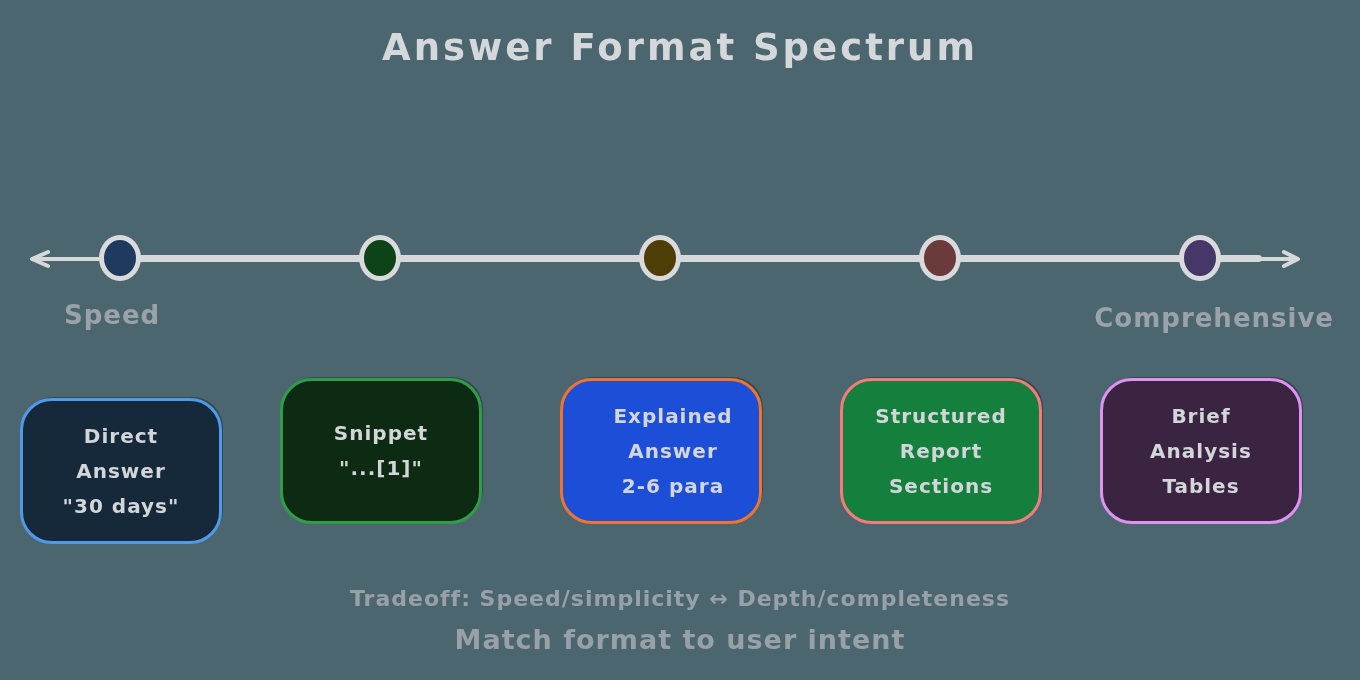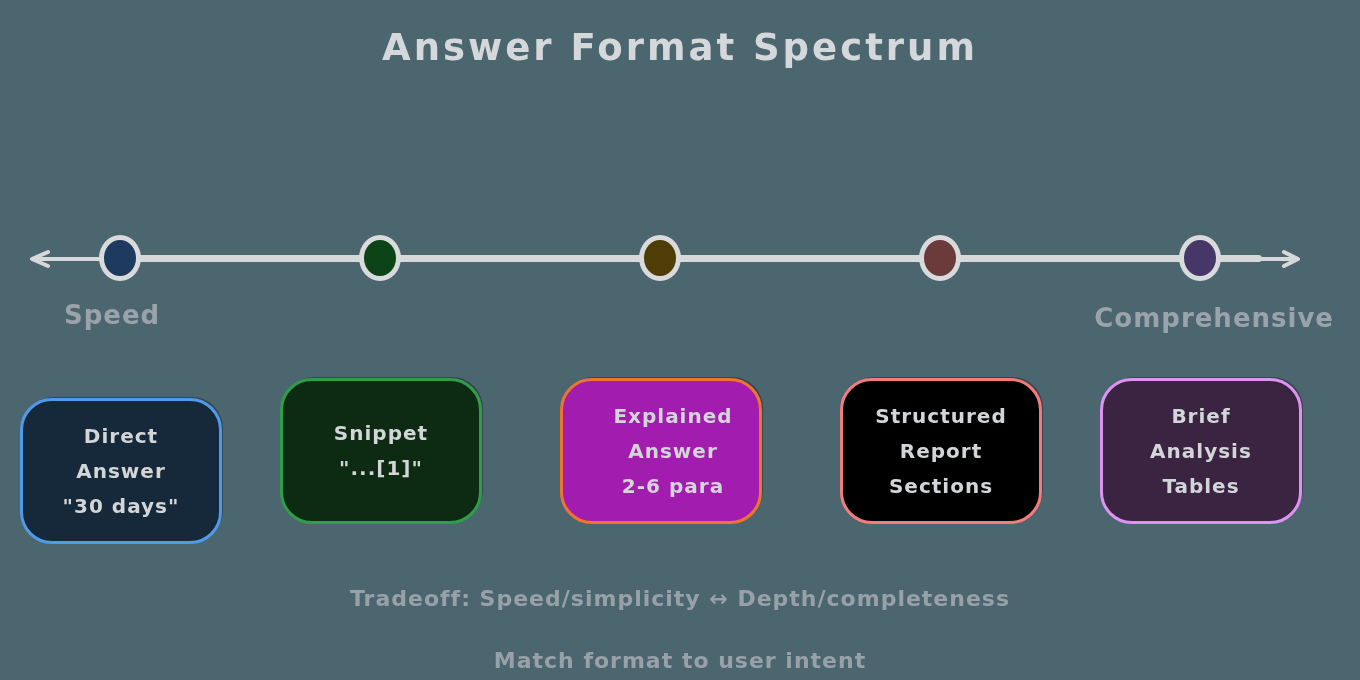--- a/index.html
+++ b/index.html
@@ -78,21 +78,21 @@
   .footer-line {
     position: absolute;
     left: 0;
     width: 100%;
     text-align: center;
     font-weight: bold;
     color: #98a1a8;
     letter-spacing: 1px;
   }
   .footer-1 { top: 586px; font-size: 22px; }
-  .footer-2 { top: 648px; font-size: 22px; }
+  .footer-2 { top: 624px; font-size: 27px; }
 </style>
 </head>
 <body>
 
 <div class="stage">
 
   <div class="title">Answer Format Spectrum</div>
 
   <div class="thick-line"></div>
 
@@ -120,26 +120,26 @@
   <div id="cards-layer">
       <div class="card" style="left: 20px; background: rgb(21, 41, 58); border-color: rgb(79, 155, 234); margin-top: 20px;">
         <div class="card-line">Direct</div>
         <div class="card-line">Answer</div>
         <div class="card-line">"30 days"</div>
       </div>
       <div class="card" style="left: 280px; background: rgb(13, 42, 18); border-color: rgb(47, 158, 74);">
         <div class="card-line">Snippet</div>
         <div class="card-line">"...[1]"</div>
       </div>
-      <div class="card" style="left: 560px; background: #a21caf; border-color: rgb(238, 116, 48); padding-left: 24px;">
+      <div class="card" style="left: 560px; background: #1d4ed8; border-color: rgb(238, 116, 48); padding-left: 24px;">
         <div class="card-line">Explained</div>
         <div class="card-line">Answer</div>
         <div class="card-line">2-6 para</div>
       </div>
-      <div class="card" style="left: 840px; background: #000000; border-color: rgb(244, 124, 124);">
+      <div class="card" style="left: 840px; background: #15803d; border-color: rgb(244, 124, 124);">
         <div class="card-line">Structured</div>
         <div class="card-line">Report</div>
         <div class="card-line">Sections</div>
       </div>
       <div class="card" style="left: 1100px; background: rgb(58, 36, 66); border-color: rgb(222, 147, 242);">
         <div class="card-line">Brief</div>
         <div class="card-line">Analysis</div>
         <div class="card-line">Tables</div>
       </div>
     </div>

